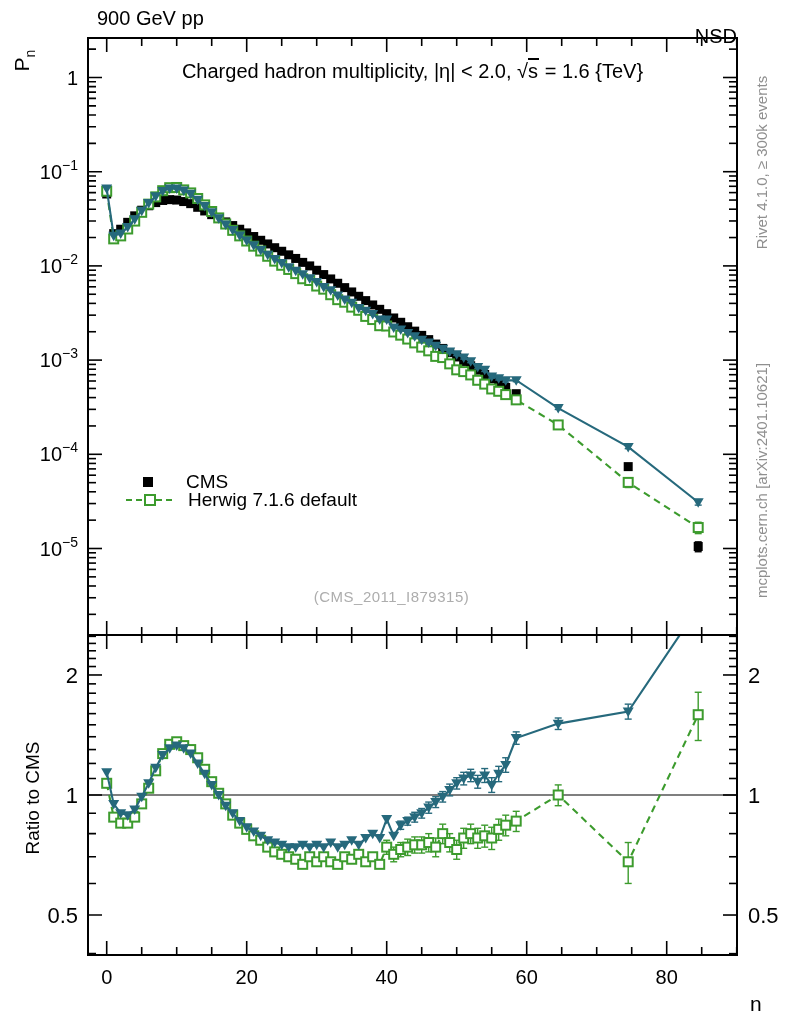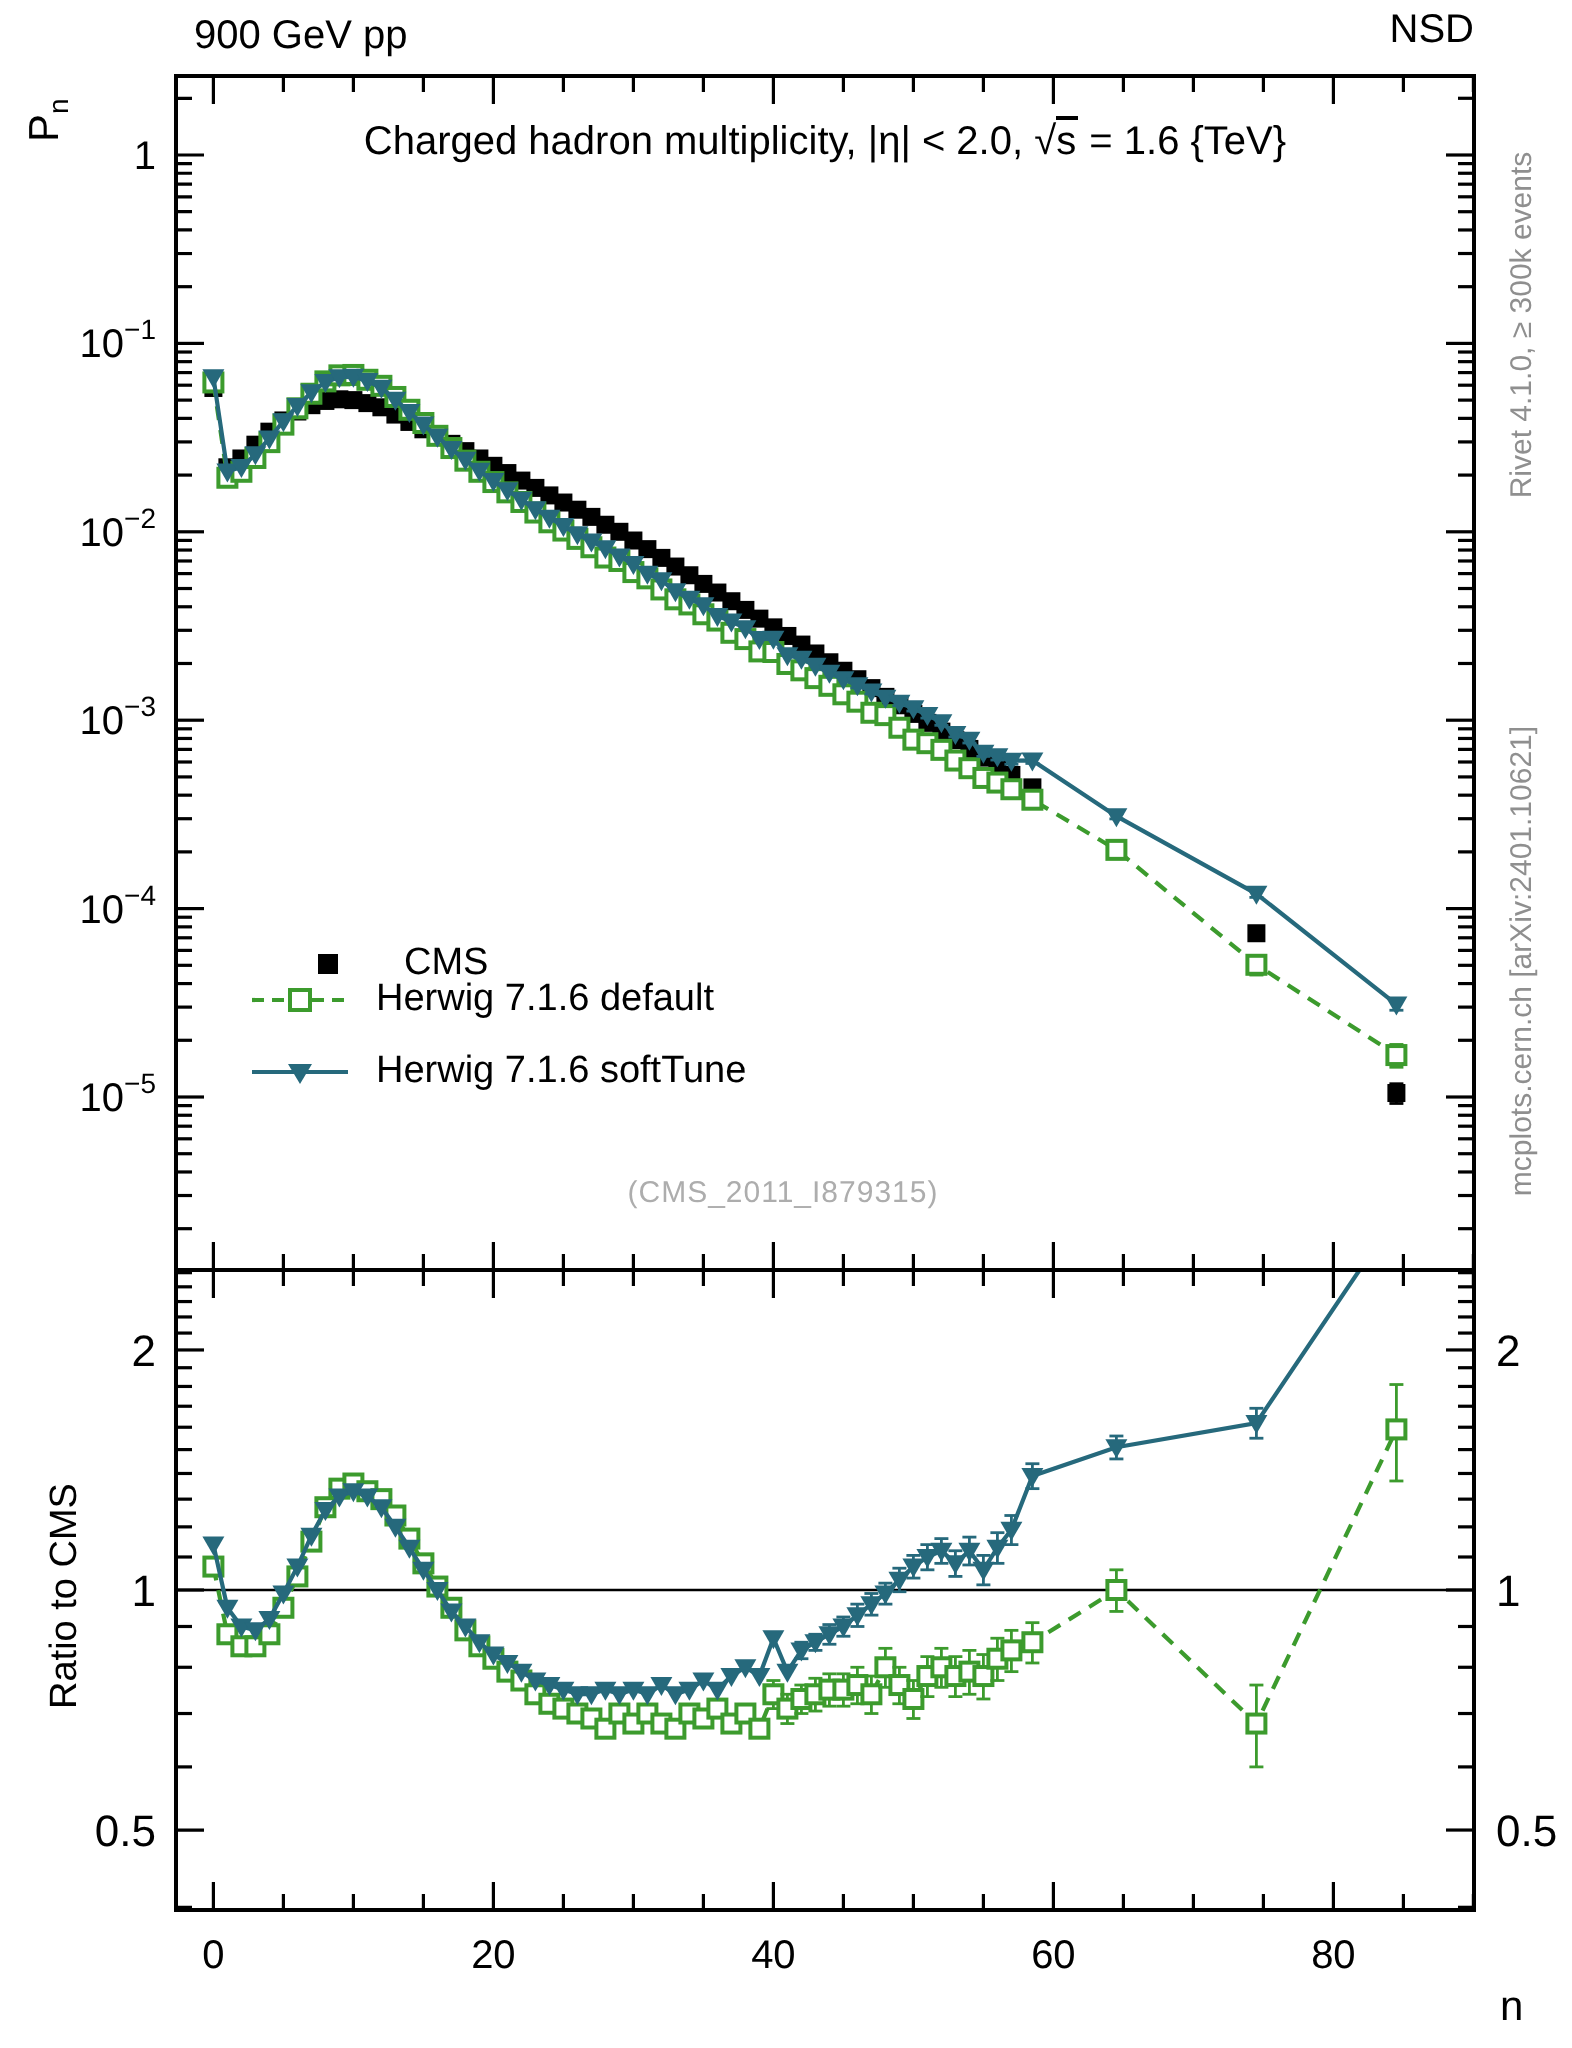--- a/index.html
+++ b/index.html
@@ -18,21 +18,21 @@
   .ylab-ratio{font-size:19px;}
   .xlab{font-size:21px;}
   svg text{font-family:"Liberation Sans","DejaVu Sans",sans-serif;}
 </style>
 </head>
 <body>
 
 <div class="figure">
 
   <div class="abs hdr" style="left:97px;top:7px;">900 GeV pp</div>
-  <div class="abs hdr" style="right:49px;top:4px;">NSD</div>
+  <div class="abs hdr" style="right:49px;top:25px;">NSD</div>
 
   <svg id="plot" class="abs" style="left:0;top:0;" width="786" height="1024">
       <defs>
         <clipPath id="cm">
           <rect x="89" y="39" width="647" height="595"></rect>
         </clipPath>
         <clipPath id="cr">
           <rect x="89" y="636" width="647" height="318"></rect>
         </clipPath>
       </defs>
@@ -879,34 +879,27 @@
 
   <div class="abs rot ylab-ratio" style="left:-27px;top:787px;width:120px;">Ratio to CMS</div>
 
   <div class="abs xlab" style="left:750px;top:992px;">n</div>
 
   <div class="abs rot side-note" style="left:641px;top:154px;width:240px;">Rivet 4.1.0, ≥ 300k events</div>
   <div class="abs rot side-note" style="left:611px;top:472px;width:300px;">mcplots.cern.ch [arXiv:2401.10621]</div>
 
   <div class="abs watermark" style="top: 588px;">(CMS_2011_I879315)</div>
 
-  <div class="abs legend-row" style="left:140px;top:472px;">
+  <div class="abs legend-row" style="left:124px;top:472px;">
     <svg width="48" height="18" class="legend-sample">
         <rect x="19" y="4" width="10" height="10" fill="#000000"></rect>
       </svg>
     <span class="legend-label">CMS</span>
   </div>
   <div class="abs legend-row" style="left:126px;top:490px;">
     <svg width="48" height="18" class="legend-sample">
         <line x1="0" y1="9" x2="48" y2="9" stroke="#3c9b2d" stroke-width="2.1" stroke-dasharray="6 4"></line>
         <rect x="19" y="4" width="10" height="10" fill="#fff" stroke="#3c9b2d" stroke-width="2"></rect>
       </svg>
     <span class="legend-label">Herwig 7.1.6 default</span>
   </div>
-  <div class="abs legend-row" style="left:126px;top:526px;">
-    <svg width="48" height="18" class="legend-sample">
-        <line x1="0" y1="9" x2="48" y2="9" stroke="#26697c" stroke-width="2.1"></line>
-        <path d="M 18 5 L 30 5 L 24 15 Z" fill="#26697c"></path>
-      </svg>
-    <span class="legend-label">Herwig 7.1.6 softTune</span>
-  </div>
 
 </div>
 
 </body></html>

